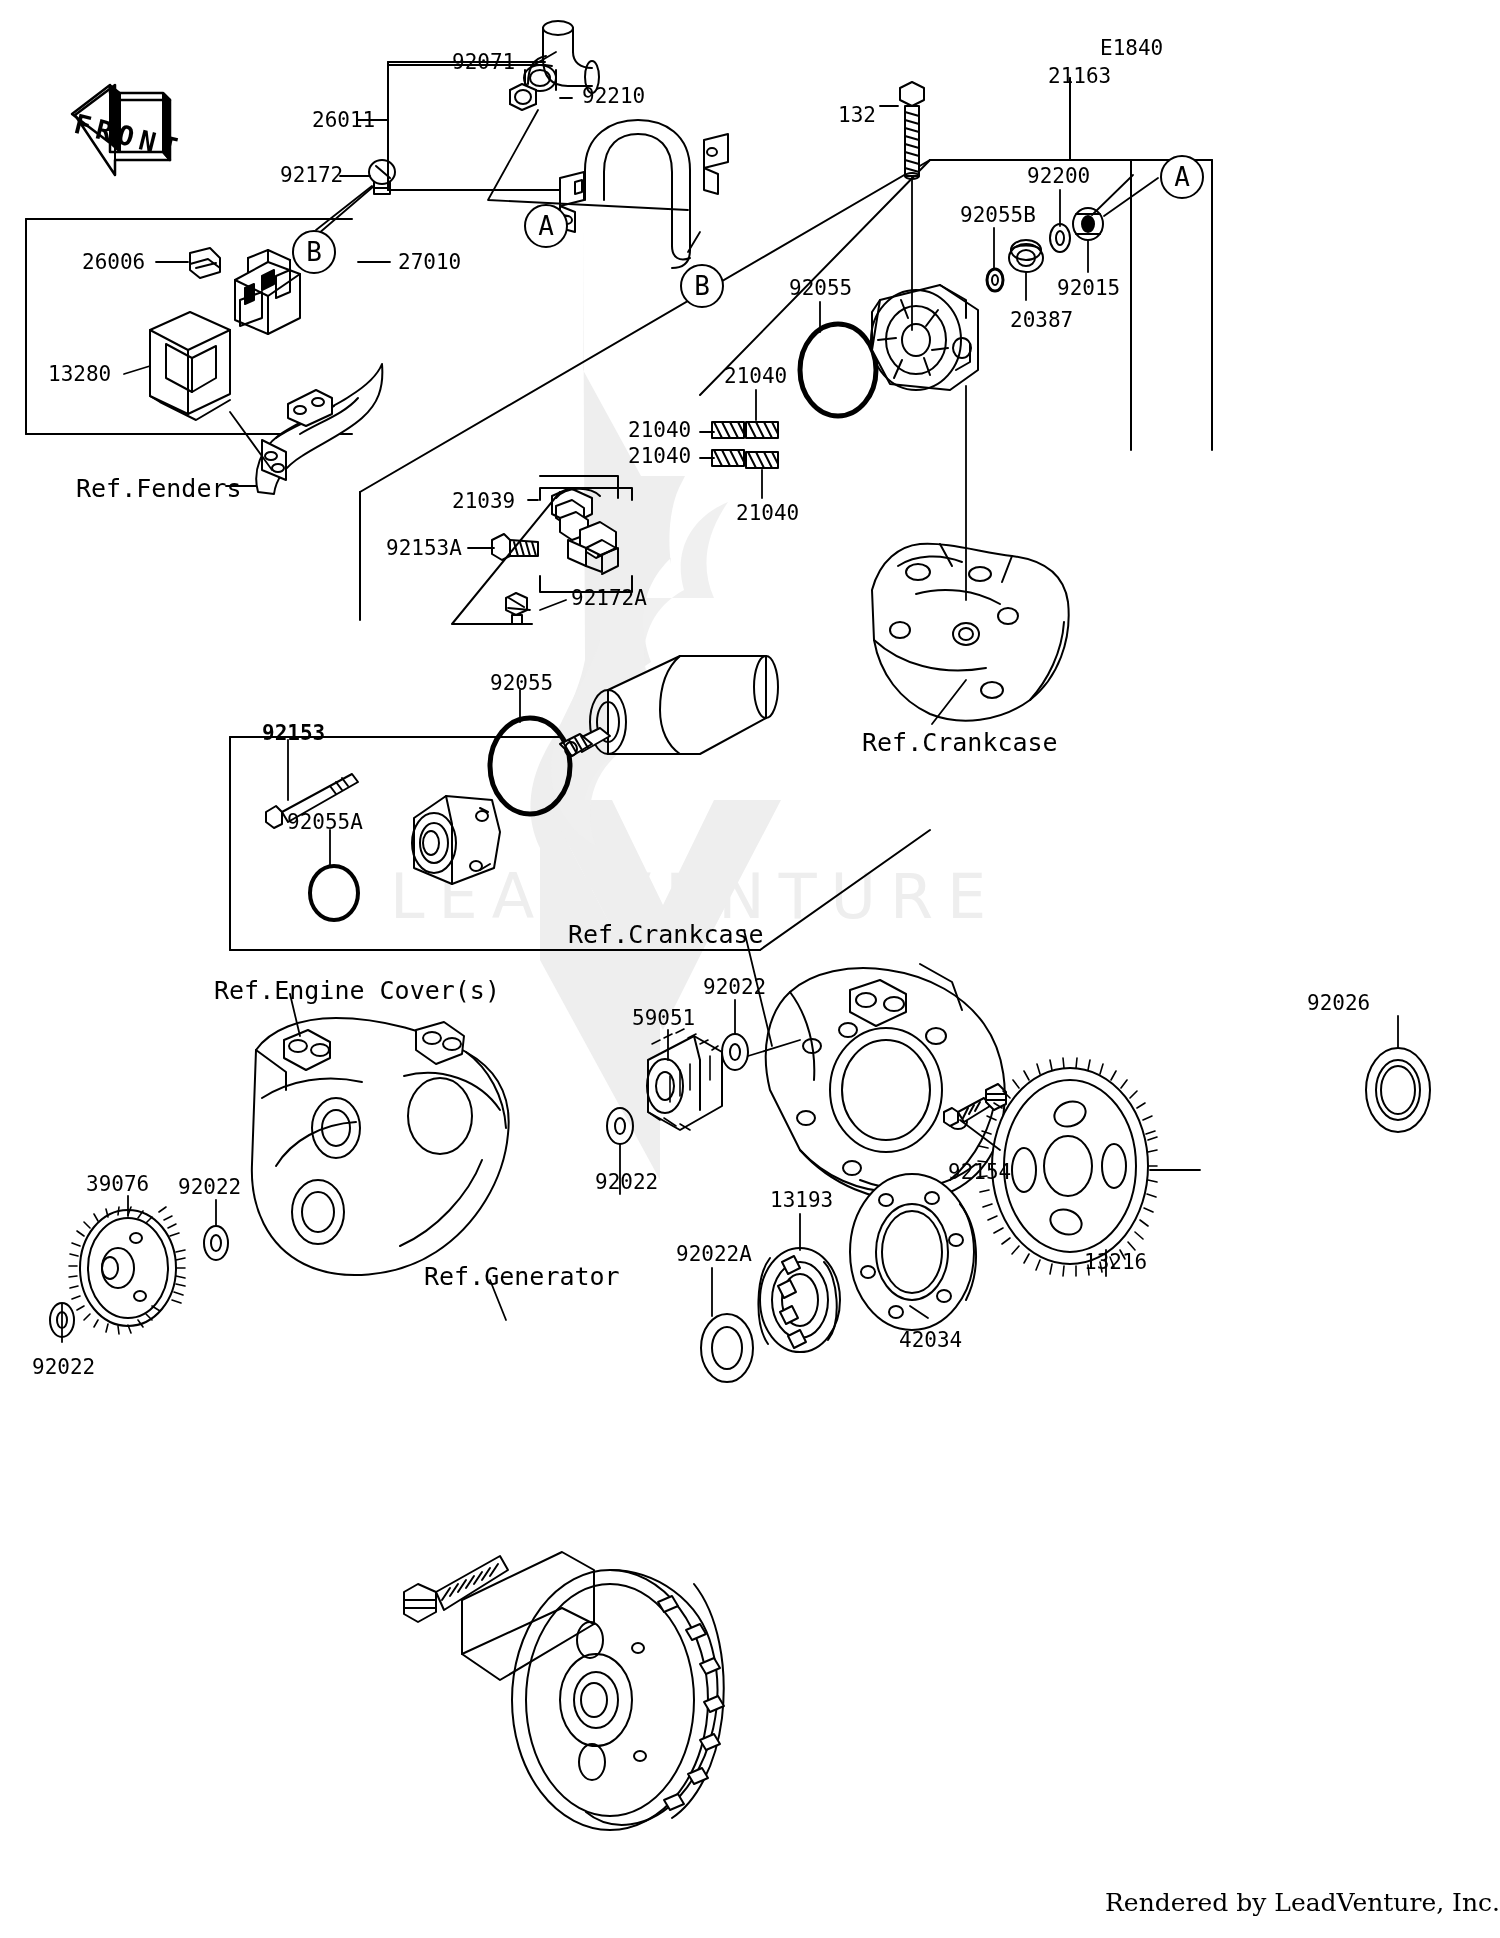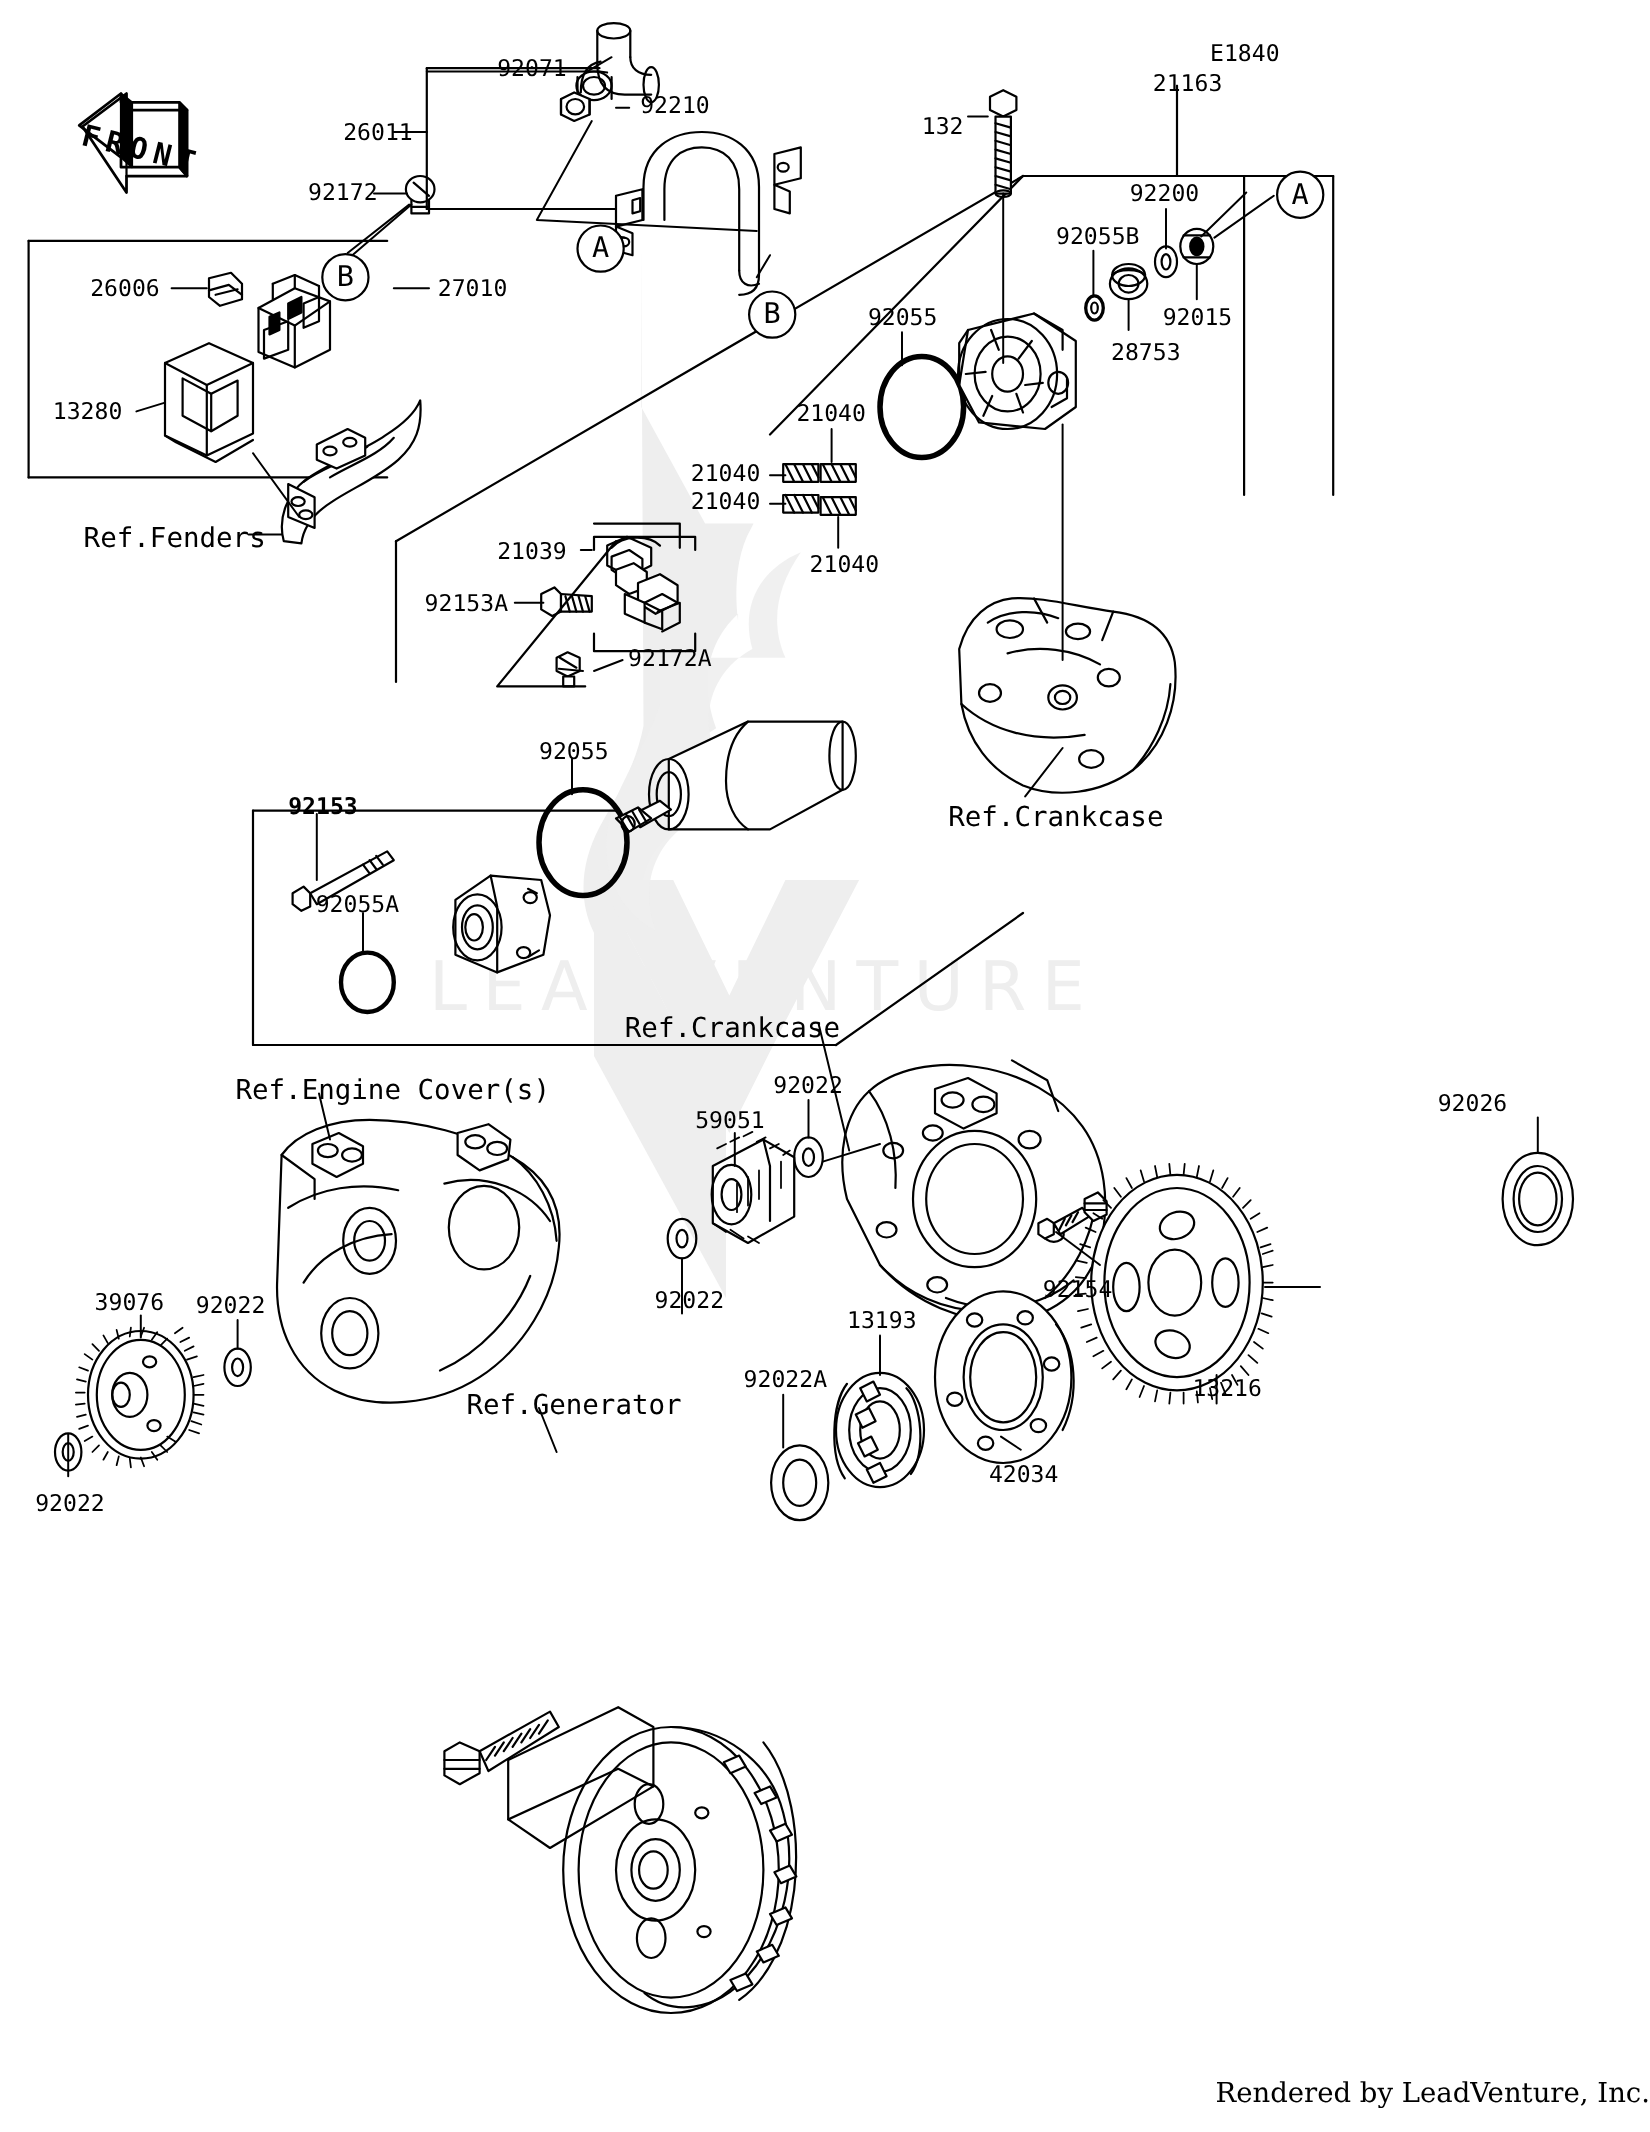--- a/index.html
+++ b/index.html
@@ -650,21 +650,21 @@
   <div class="lbl" style="left:280px;  top:165px;">92172</div>
   <div class="lbl" style="left:398px;  top:252px;">27010</div>
   <div class="lbl" style="left:82px;   top:252px;">26006</div>
   <div class="lbl" style="left:48px;   top:364px;">13280</div>
   <div class="lbl" style="left:838px;  top:105px;">132</div>
   <div class="lbl" style="left:1048px; top:66px;">21163</div>
   <div class="lbl" style="left:1100px; top:38px;">E1840</div>
   <div class="lbl" style="left:1027px; top:166px;">92200</div>
   <div class="lbl" style="left:960px;  top:205px;">92055B</div>
   <div class="lbl" style="left:1057px; top:278px;">92015</div>
-  <div class="lbl" style="left:1010px; top:310px;">28753</div>
+  <div class="lbl" style="left:1010px; top:310px;">20387</div>
   <div class="lbl" style="left:789px;  top:278px;">92055</div>
   <div class="lbl" style="left:724px; top:366px;">21040</div>
   <div class="lbl" style="left:628px; top:420px;">21040</div>
   <div class="lbl" style="left:628px; top:446px;">21040</div>
   <div class="lbl" style="left:736px; top:503px;">21040</div>
   <div class="lbl" style="left:452px;  top:491px;">21039</div>
   <div class="lbl" style="left:386px;  top:538px;">92153A</div>
   <div class="lbl" style="left:571px;  top:588px;">92172A</div>
   <div class="lbl" style="left:490px; top:673px;">92055</div>
   <div class="lbl" style="left:262px;  top:723px;font-weight:bold;">92153</div>

